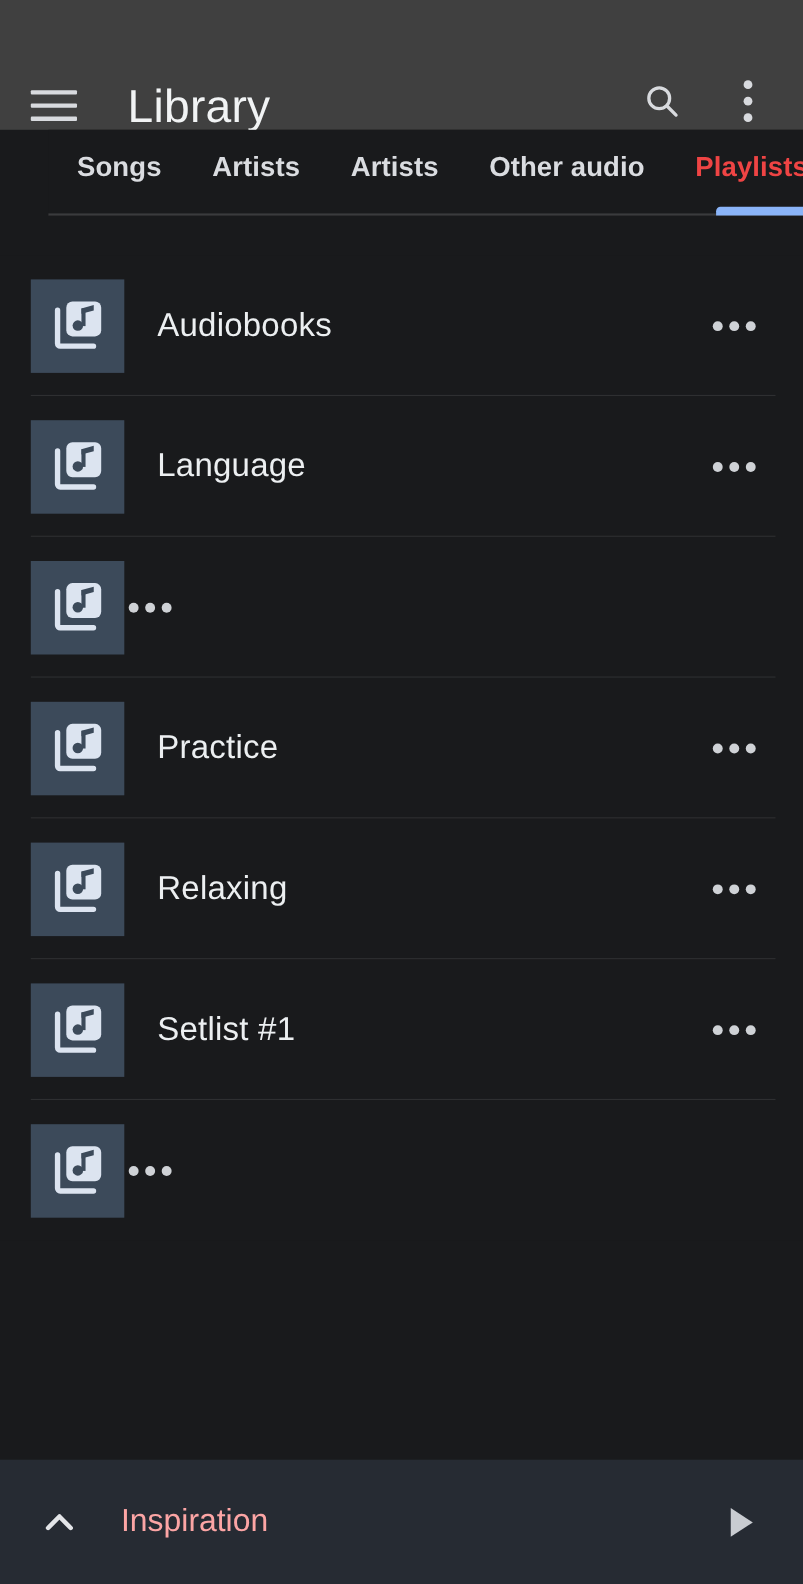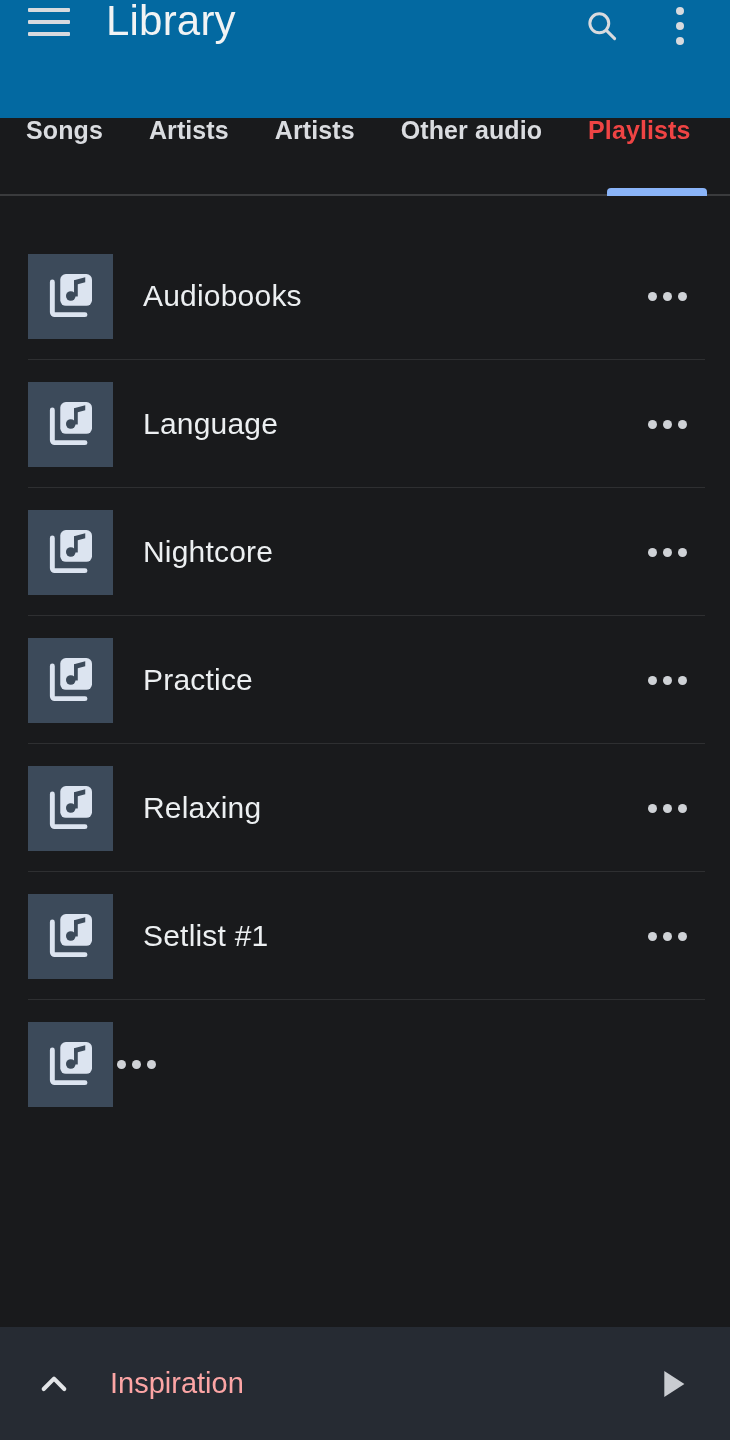--- a/index.html
+++ b/index.html
@@ -14,23 +14,24 @@
   body {
     font-family: "Liberation Sans", sans-serif;
     color: #e8eaed;
     position: relative;
   }
 
   
   .appbar {
     height: 118px;
     display: flex;
-    align-items: flex-start;
+    align-items: flex-end;
     padding: 0 24px 0 28px;
-    background: #0369a1;
+    background: #404040;
+    gap: 10px;
   }
 
   .hamburger {
     width: 46px;
     height: 44px;
     display: flex;
     flex-direction: column;
     justify-content: center;
     gap: 8px;
     cursor: pointer;
@@ -87,22 +88,24 @@
     height: 8px;
     border-radius: 50%;
     background: #d8dade;
   }
 
   
   .tabbar {
     position: relative;
     height: 78px;
     display: flex;
+    align-items: center;
     padding: 0 0 0 26px;
     background: #191a1c;
+    margin-left: 44px;
   }
 
   .tab {
     font-size: 25px;
     font-weight: 700;
     color: #dadce0;
     white-space: nowrap;
     cursor: pointer;
     padding: 0 0 10px 0;
     line-height: 1;
@@ -328,21 +331,20 @@
   <div class="list-item">
     <div class="thumb">
       <svg width="56" height="56" viewBox="0 0 24 24">
         <path d="M4 6v13a1 1 0 0 0 1 1h13" fill="none" stroke="#dce4f0" stroke-width="2.1" stroke-linecap="round" stroke-linejoin="round"></path>
         <rect x="7.4" y="2.6" width="13.6" height="13.6" rx="2.4" fill="#dce4f0"></rect>
         <circle cx="11.9" cy="12.0" r="2.05" fill="#3c4a5a"></circle>
         <rect x="13.3" y="5.3" width="1.6" height="6.9" fill="#3c4a5a"></rect>
         <path d="M13.3 5.3 L18.1 4.0 L18.1 6.1 L13.3 7.4 Z" fill="#3c4a5a"></path>
       </svg>
     </div>
-    <div class="item-label">Nightcore</div>
     <div class="dots-horiz">
       <i></i>
       <i></i>
       <i></i>
     </div>
   </div>
 
   <div class="list-item">
     <div class="thumb">
       <svg width="56" height="56" viewBox="0 0 24 24">

